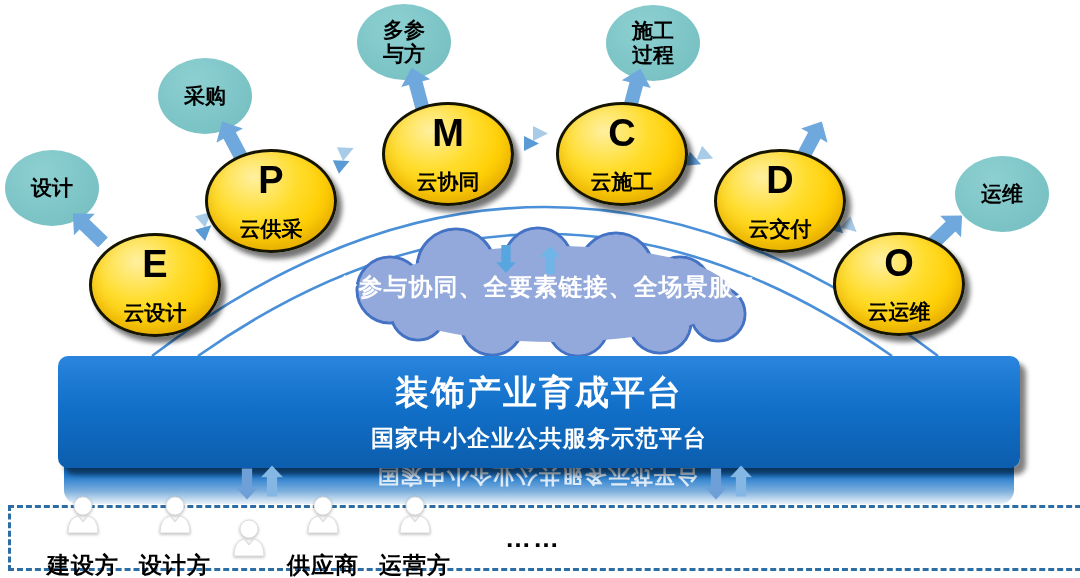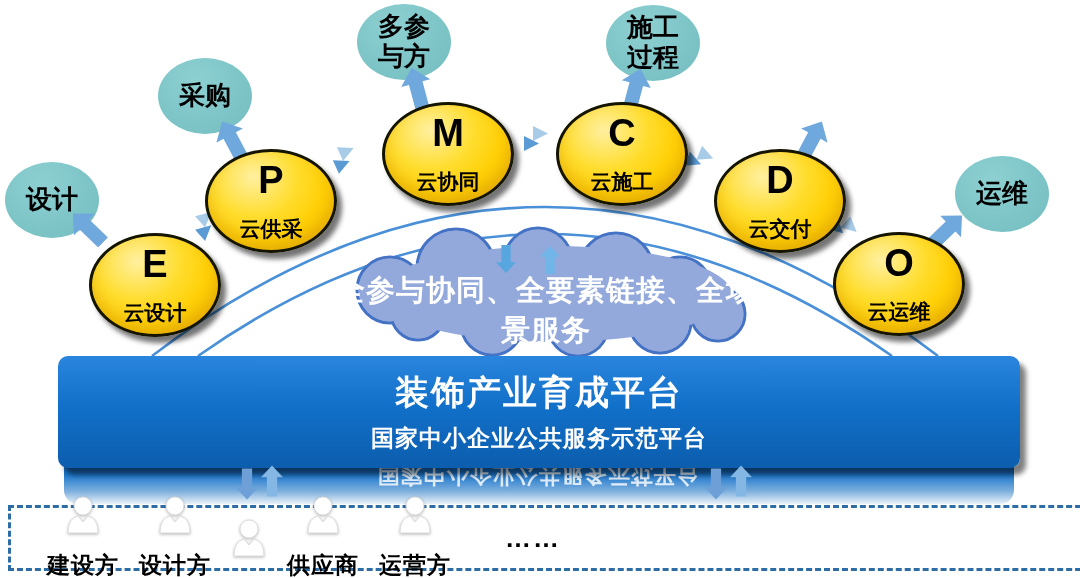--- a/index.html
+++ b/index.html
@@ -6,36 +6,36 @@
   .stage{
     position:relative;width:1080px;height:578px;background:#fff;overflow:hidden;
     font-family:"Liberation Sans","DejaVu Sans",sans-serif;
   }
   .abs{position:absolute;}
   
   .teal{
     width:94px;height:76px;border-radius:50%;
     background:radial-gradient(ellipse at 40% 30%, #8ed0d2 0%, #7ec5c7 55%, #72bcbf 100%);
     display:flex;align-items:center;justify-content:center;text-align:center;
-    color:#000;font-weight:bold;font-size:26px;line-height:1.15;white-space:pre-line;
+    color:#000;font-weight:bold;font-size:21px;line-height:1.15;white-space:pre-line;
   }
   
   .node{
     width:126px;height:98px;border-radius:50%;
     background:radial-gradient(ellipse at 36% 26%, #fff0a0 0%, #ffdd2e 38%, #ffd007 62%, #f0b400 100%);
     border:3px solid #141400;
     box-shadow:5px 6px 5px rgba(0,0,0,.55), inset 0 -8px 14px rgba(186,118,0,.30);
     display:flex;flex-direction:column;align-items:center;justify-content:center;
     color:#000;text-align:center;z-index:4;
   }
   .node .letter{font-size:38px;font-weight:bold;line-height:1;}
   .node .nlabel{font-size:21px;font-weight:bold;line-height:1.1;margin-top:18px;}
   .cloud-text{
     left:330px;top:271px;width:432px;text-align:center;z-index:4;
-    color:#fff;font-weight:bold;font-size:29px;letter-spacing:1px;
+    color:#fff;font-weight:bold;font-size:24px;letter-spacing:1px;
   }
   .banner{
     left:58px;top:344px;width:962px;height:112px;border-radius:10px;z-index:5;
     background:linear-gradient(180deg,#2a85dd 0%,#1170c9 45%,#0c5dad 100%);
     box-shadow:6px 7px 5px rgba(0,0,0,.5);
     display:flex;flex-direction:column;align-items:center;justify-content:center;gap:7px;
     color:#fff;text-align:center;margin-top:12px;
   }
   .banner .title{font-size:34px;font-weight:bold;letter-spacing:2px;}
   .banner .subtitle{font-size:23px;font-weight:bold;letter-spacing:1px;}
@@ -62,21 +62,21 @@
 </head>
 <body>
 
 <div class="stage">
 
   <svg class="abs" style="left:0;top:0;z-index:1" width="1080" height="578" viewBox="0 0 1080 578">
     <path d="M152,356 Q545,58 938,356" fill="none" stroke="#4A90D8" stroke-width="2.6"></path>
     <path d="M198,356 Q545,112 892,356" fill="none" stroke="#4A90D8" stroke-width="2.6"></path>
   </svg>
 
-  <div class="abs teal" style="left:5px;top:162px;z-index:2"><span>设计</span></div>
+  <div class="abs teal" style="left:5px;top:150px;z-index:2"><span>设计</span></div>
   <div class="abs teal" style="left:158px;top:58px;z-index:2"><span>采购</span></div>
   <div class="abs teal" style="left:357px;top:4px;z-index:2"><span>多参
 与方</span></div>
   <div class="abs teal" style="left:606px;top:5px;z-index:2"><span>施工
 过程</span></div>
   <div class="abs teal" style="left:955px;top:156px;z-index:2"><span>运维</span></div>
 
   <svg class="abs" style="left:73px;top:207px;z-index:2;transform:rotate(-46deg)" width="30" height="42" viewBox="0 0 30 42">
       <polygon points="15,0 30,16 22,16 22,42 8,42 8,16 0,16" fill="#6FA8DC"></polygon>
     </svg>

